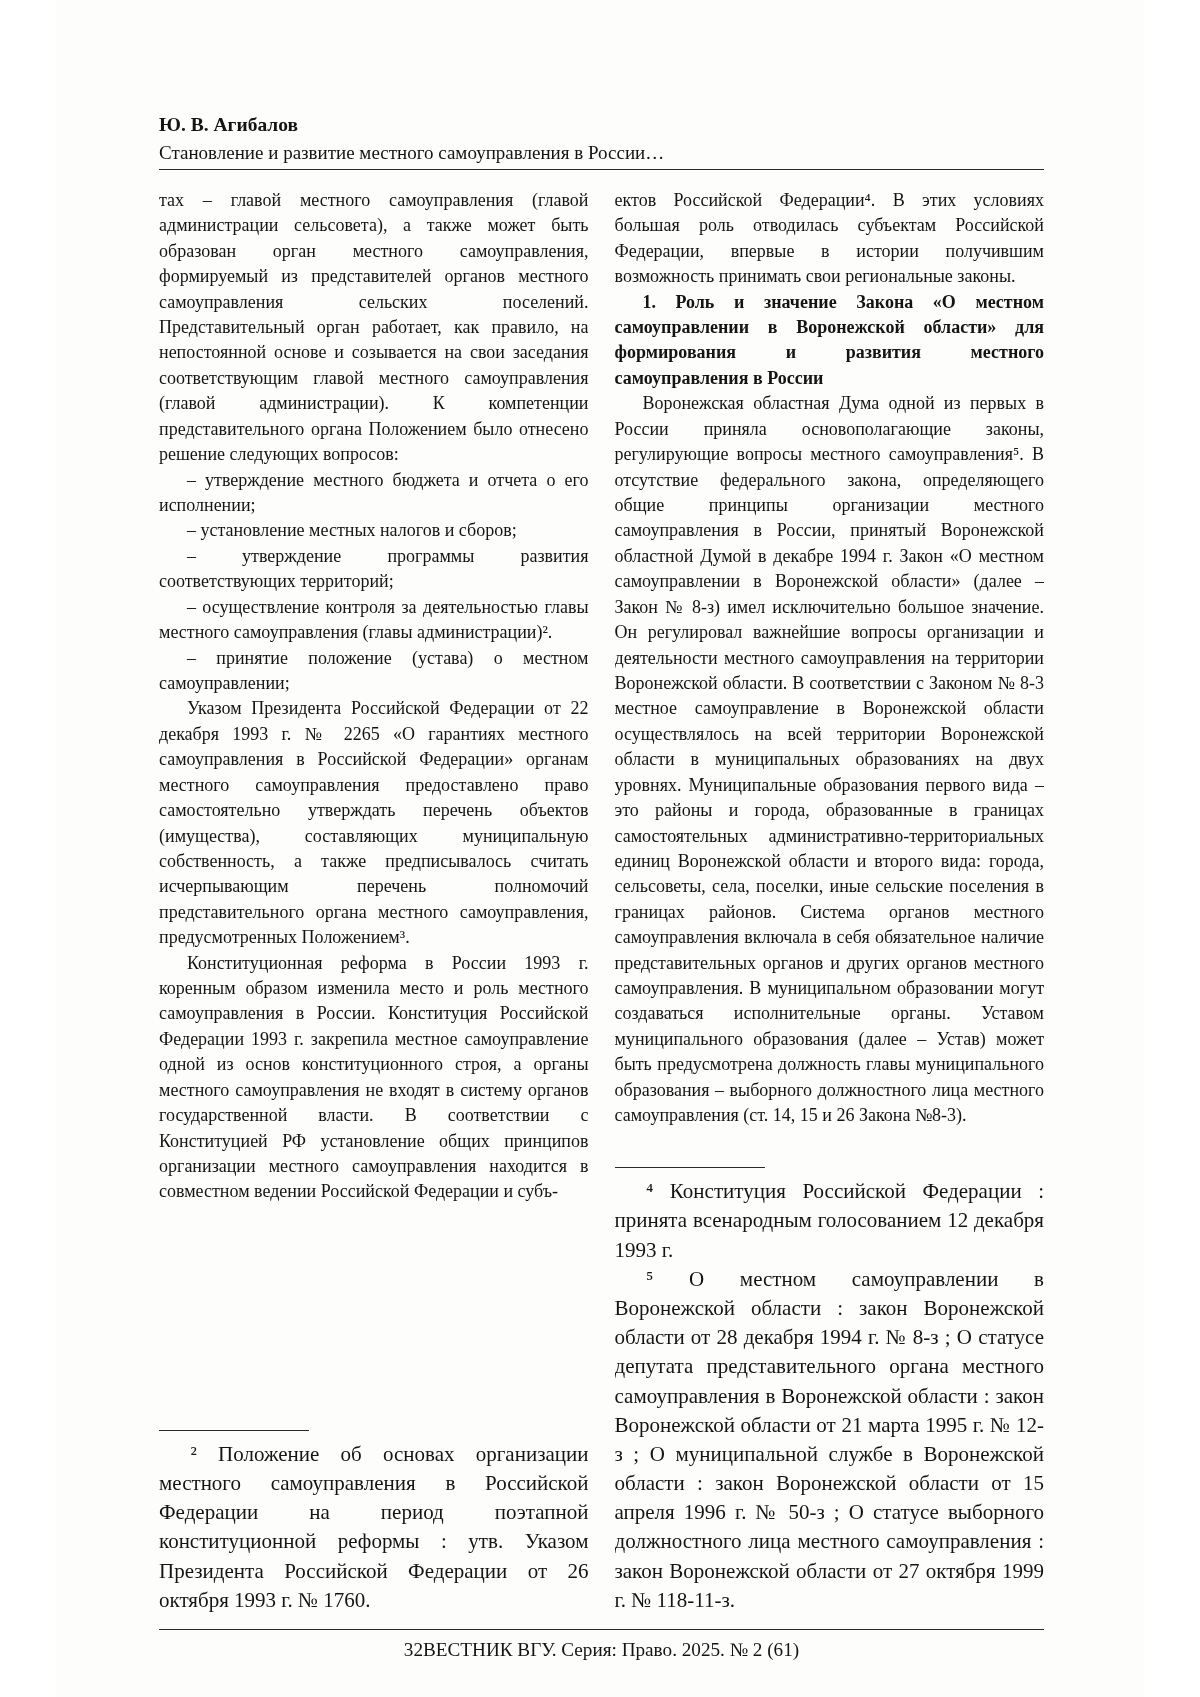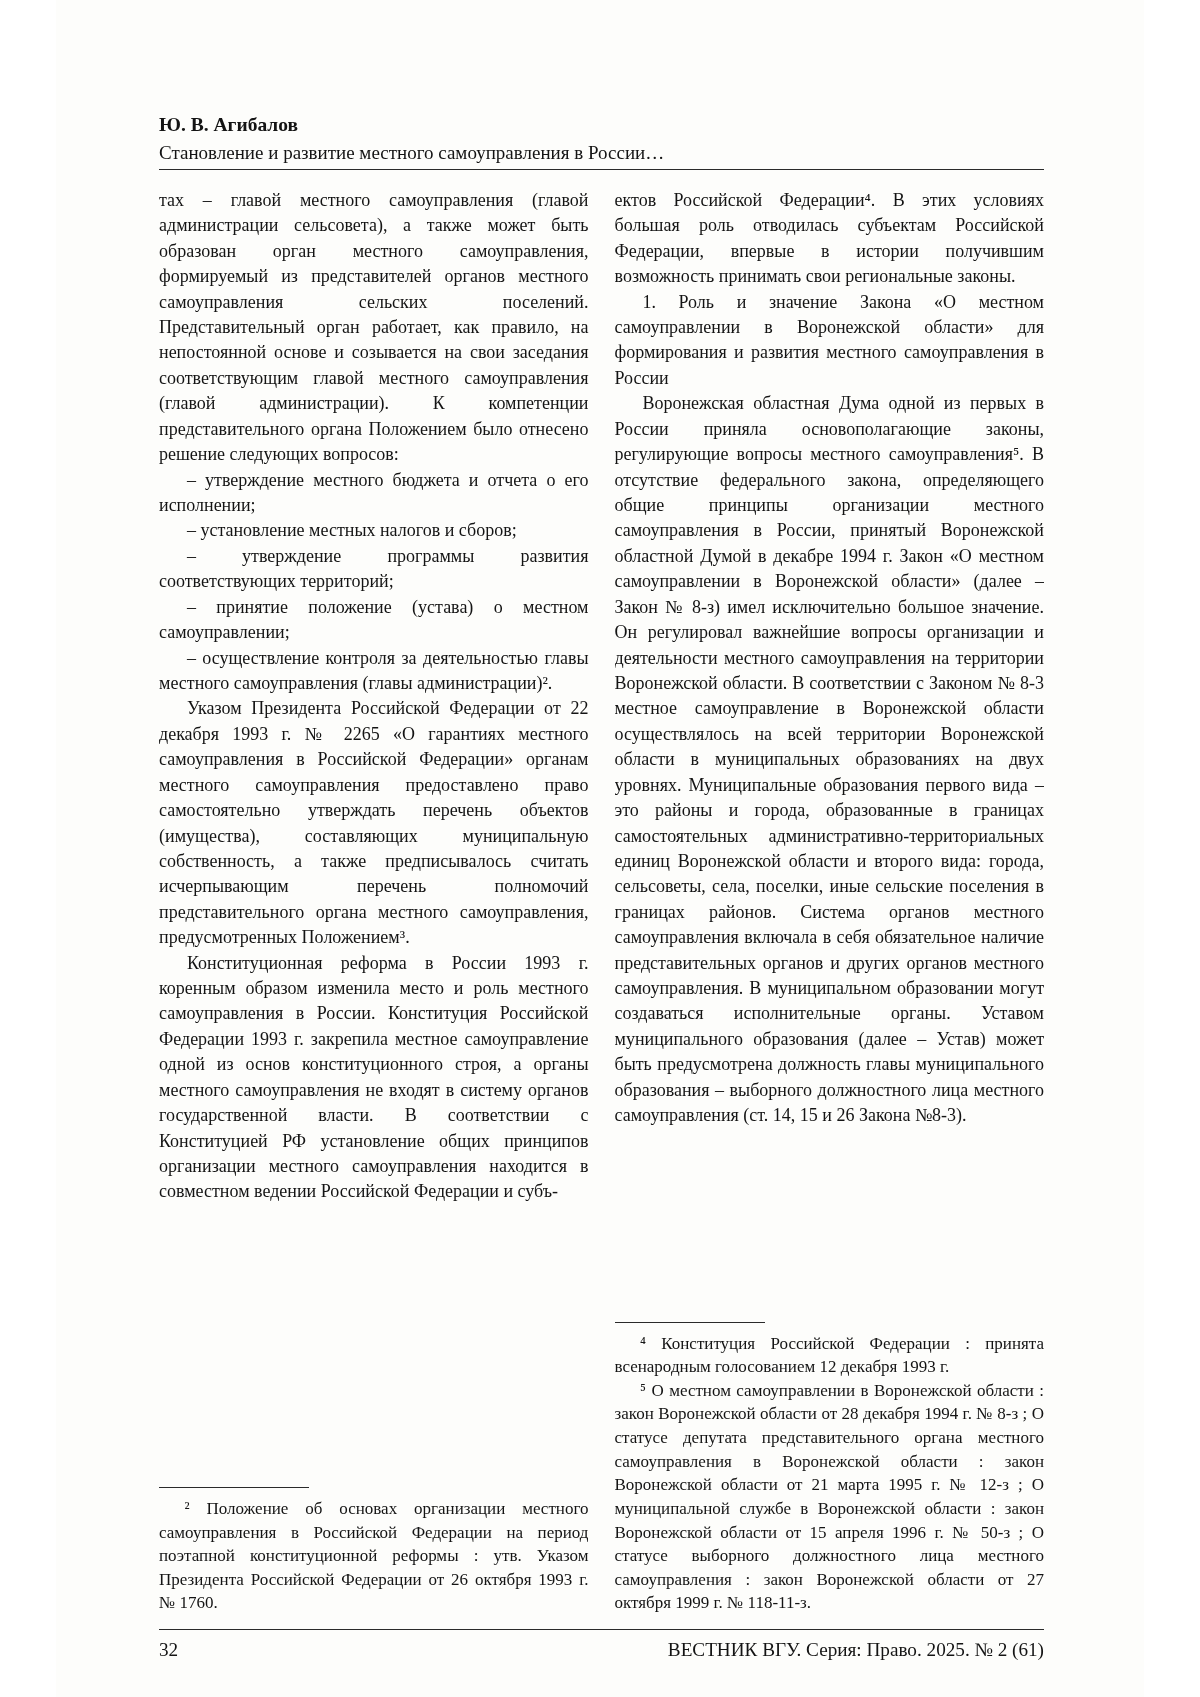--- a/index.html
+++ b/index.html
@@ -45,45 +45,45 @@
   }
   .para {
     font-size: 18px;
     line-height: 1.413;
     text-align: justify;
     text-indent: 1.55em;
     hyphens: auto;
     -webkit-hyphens: auto;
   }
   .para.noindent { text-indent: 0; }
-  .para.heading { font-weight: normal; }
+  .para.heading { font-weight: bold; }
   .footnotes {
     margin-top: auto;
     padding-top: 4px;
   }
   .footnote-rule {
     width: 150px;
     height: 0;
     border-top: 1.4px solid #2a2a2a;
     margin: 12px 0 9px 0;
   }
   .footnote {
-    font-size: 17px;
+    font-size: 21px;
     line-height: 1.39;
     text-align: justify;
     text-indent: 1.5em;
     hyphens: auto;
     -webkit-hyphens: auto;
   }
   .page-footer {
     margin-top: 14px;
     border-top: 1.5px solid #2a2a2a;
     padding-top: 9px;
     display: flex;
-    justify-content: space-between;
+    justify-content: center;
     align-items: baseline;
     font-size: 19.2px;
   }
 </style>
 </head>
 <body>
 
 <div class="page">
 
   <header class="page-header">
@@ -91,22 +91,22 @@
     <div class="running-title">Становление и развитие местного самоуправления в России…</div>
   </header>
 
   <main class="columns">
 
     <section class="col">
       <p class="para noindent">тах – главой местного самоуправления (главой администрации сельсовета), а также может быть образован орган местного самоуправления, формируемый из представителей органов местного самоуправления сельских поселений. Представительный орган работает, как правило, на непостоянной основе и созывается на свои заседания соответствующим главой местного самоуправления (главой администрации). К компетенции представительного органа Положением было отнесено решение следующих вопросов:</p>
       <p class="para">– утверждение местного бюджета и отчета о его исполнении;</p>
       <p class="para">– установление местных налогов и сборов;</p>
       <p class="para">– утверждение программы развития соответствующих территорий;</p>
+      <p class="para">– осуществление контроля за деятельностью главы местного самоуправления (главы администрации)².</p>
       <p class="para">– принятие положение (устава) о местном самоуправлении;</p>
-      <p class="para">– осуществление контроля за деятельностью главы местного самоуправления (главы администрации)².</p>
       <p class="para">Указом Президента Российской Федерации от 22 декабря 1993 г. № 2265 «О гарантиях местного самоуправления в Российской Федерации» органам местного самоуправления предоставлено право самостоятельно утверждать перечень объектов (имущества), составляющих муниципальную собственность, а также предписывалось считать исчерпывающим перечень полномочий представительного органа местного самоуправления, предусмотренных Положением³.</p>
       <p class="para">Конституционная реформа в России 1993 г. коренным образом изменила место и роль местного самоуправления в России. Конституция Российской Федерации 1993 г. закрепила местное самоуправление одной из основ конституционного строя, а органы местного самоуправления не входят в систему органов государственной власти. В соответствии с Конституцией РФ установление общих принципов организации местного самоуправления находится в совместном ведении Российской Федерации и субъ-</p>
 
       <div class="footnotes">
         <div class="footnote-rule"></div>
         <p class="footnote">² Положение об основах организации местного самоуправления в Российской Федерации на период поэтапной конституционной реформы : утв. Указом Президента Российской Федерации от 26 октября 1993 г. № 1760.</p>
       </div>
     </section>
 
     <section class="col">

